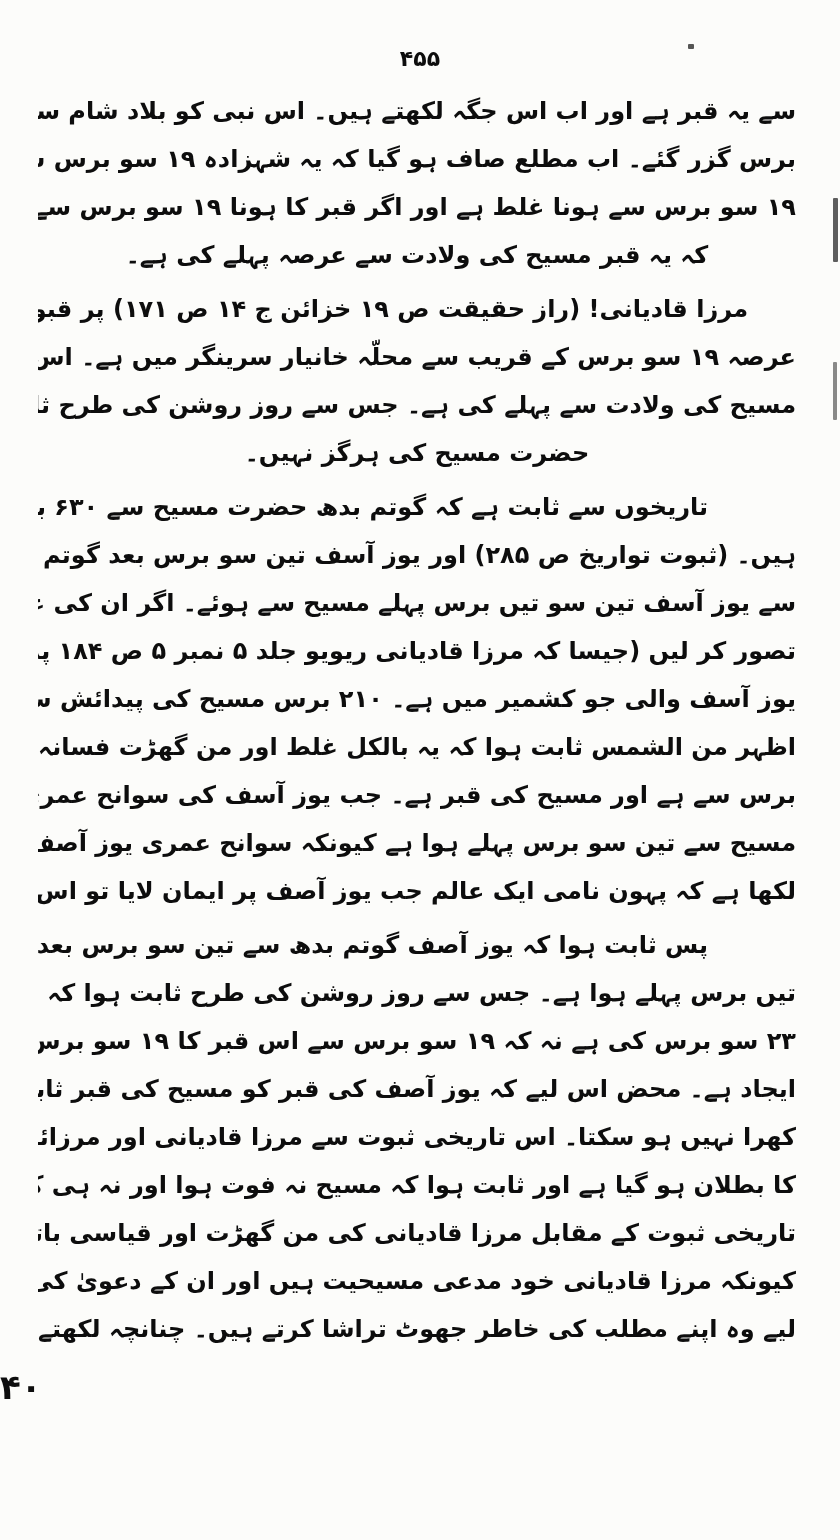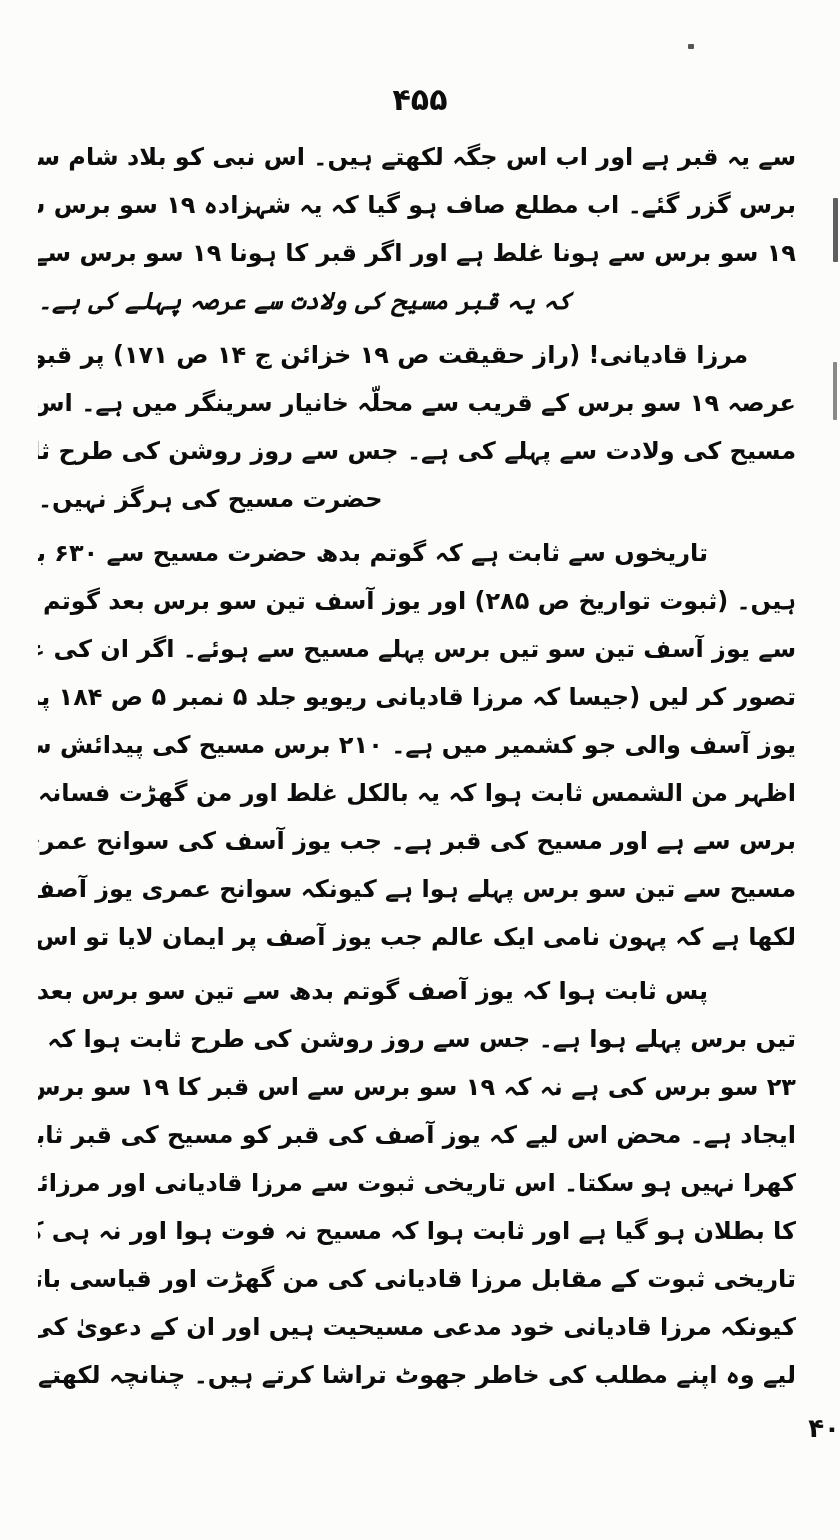--- a/index.html
+++ b/index.html
@@ -5,49 +5,49 @@
   html,body{margin:0;padding:0;}
   body{
     width:840px;height:1540px;
     background:#fcfcfa;
     position:relative;
     font-family:"DejaVu Sans","Liberation Sans",sans-serif;
     color:#0d0d0d;
     overflow:hidden;
   }
   .page-number-top{
-    padding-top:82px;
+    padding-top:46px;
     text-align:center;
-    font-size:30px;
+    font-size:22px;
     font-weight:bold;
     letter-spacing:2px;
   }
   .body-text{
     margin:16px 44px 0 38px; 
   }
   .line{
     direction:rtl;
     unicode-bidi:embed;
     white-space:nowrap;
     overflow:hidden;
     height:48px;
     line-height:48px;
     font-size:24px;
     font-weight:bold;
   }
   .j{ text-align:justify; text-align-last:justify; }
-  .r{ text-align:left;font-style:italic; }
-  .l{ text-align:left; }
+  .r{ text-align:center; }
+  .l{ text-align:center; }
   .ind-sm{ padding-right:48px; }
   .ind-lg{ padding-right:88px; }
   .ps{ margin-top:6px; }
   .page-number-bottom{
     margin-top:14px;
-    text-align:right;
-    font-size:26px;
+    text-align:left;
+    font-size:34px;
     font-weight:bold;
   }
   .speck{
     position:absolute;
     background:#2a2a2a;
     border-radius:1px;
   }
   #speck1{ right:2px; top:198px; width:5px; height:64px; opacity:.75;}
   #speck2{ right:3px; top:362px; width:4px; height:58px; opacity:.55;}
   #speck3{ left:688px; top:44px; width:6px; height:5px; opacity:.8;}

